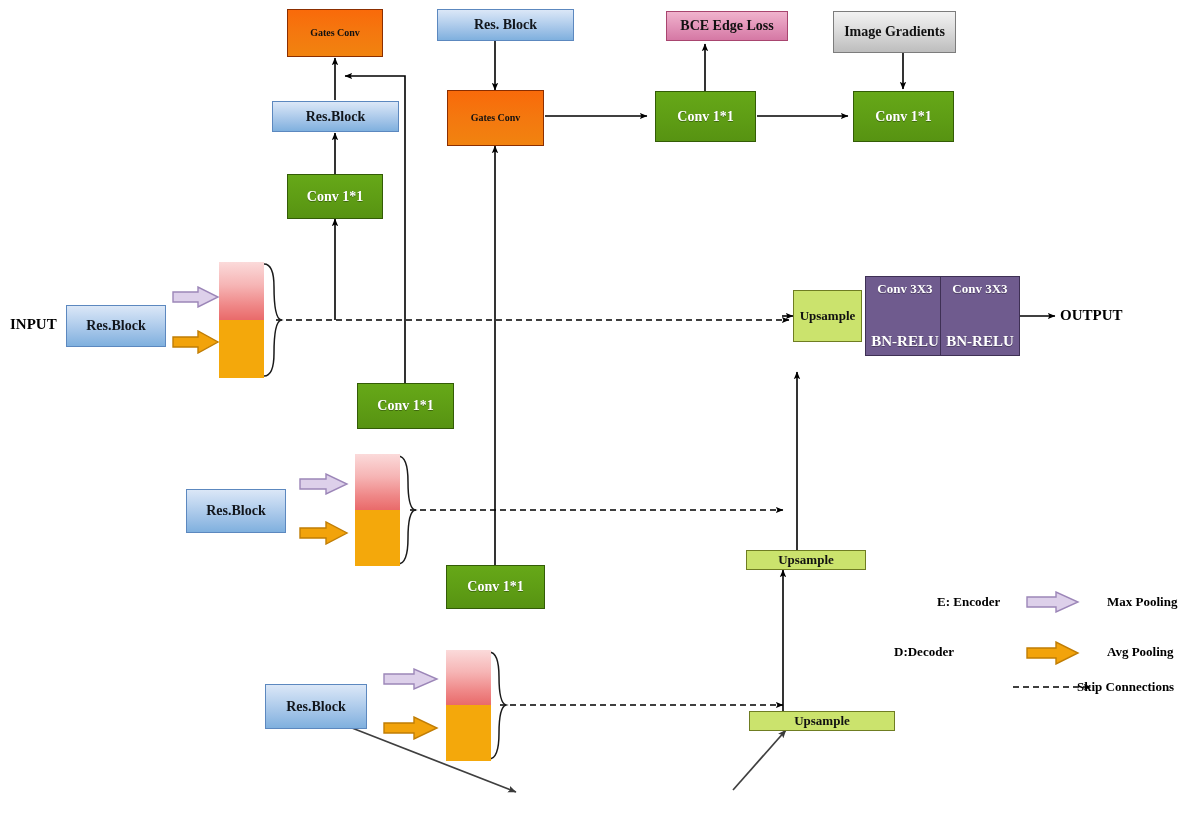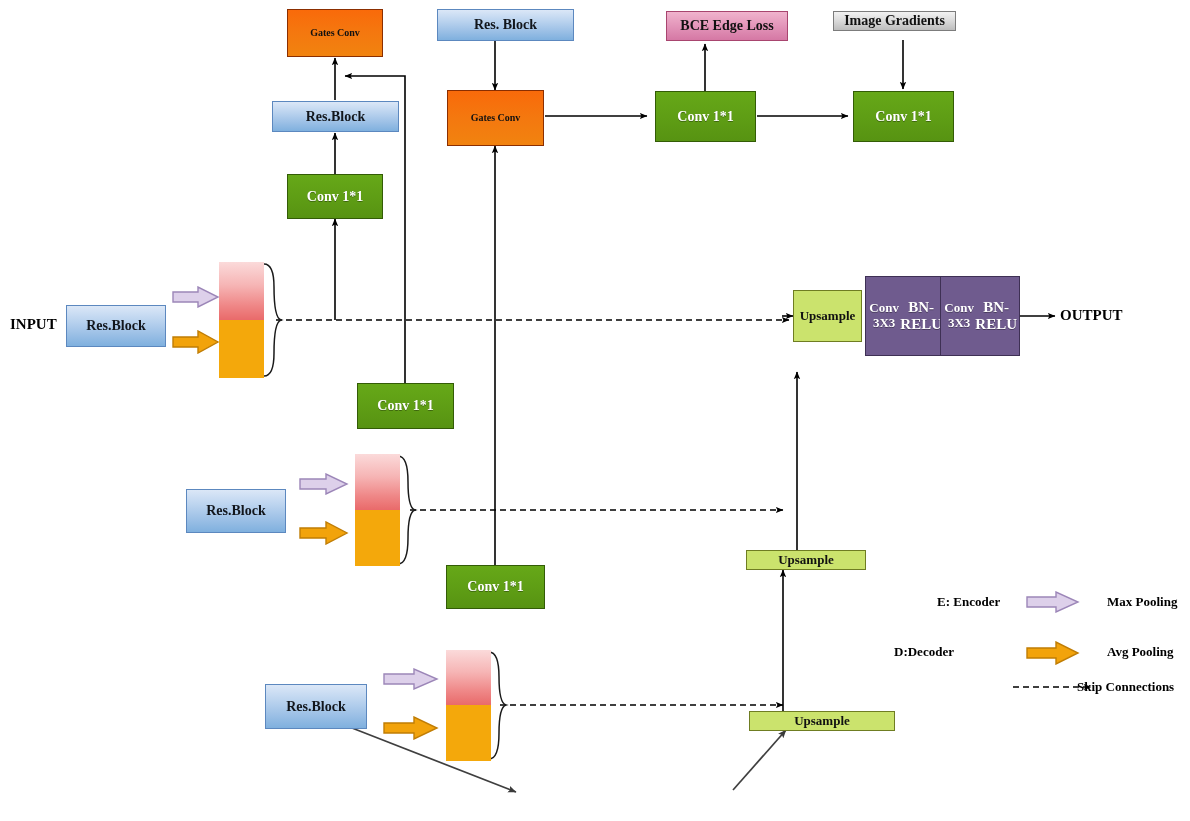--- a/index.html
+++ b/index.html
@@ -18,21 +18,21 @@
   .n-resblue{background:linear-gradient(180deg,#dbe7f7 0%,#bcd4ef 35%,#9cc0e6 70%,#7fb0de 100%);
              border:1px solid #5c88bf;color:#12161c;font-size:14px;}
   .n-green{background:linear-gradient(180deg,#66a818 0%,#5f9e15 50%,#579312 100%);
            border:1px solid #335c06;color:#ffffff;font-size:14px;
            text-shadow:0 1px 0 rgba(0,0,0,.35);}
   .n-pink{background:linear-gradient(180deg,#f0b3cd 0%,#e498bb 45%,#d578a4 100%);
           border:1px solid #a8456f;color:#111;font-size:14px;margin-left:32px;}
   .n-gray{background:linear-gradient(180deg,#f2f2f2 0%,#dcdcdc 45%,#bdbdbd 100%);
           border:1px solid #7c7c7c;color:#111;font-size:14px;}
   .n-purple{background:#6f5b8e;border:1px solid #3e3054;color:#fff;font-size:13px;
-            flex-direction:row;justify-content:space-between;padding:5px 2px 5px 2px;
+            flex-direction:column;justify-content:space-between;padding:5px 2px 5px 2px;
             text-shadow:0 1px 0 rgba(0,0,0,.35);}
   .n-lime{background:#cbe36d;border:1px solid #6f7d22;color:#111;font-size:13px;}
   .n-brown{background:#99472c;border:1px solid #5c2616;color:#fff;font-size:13px;
            text-shadow:0 1px 0 rgba(0,0,0,.4);}
 
   .n-purple .l1{font-size:13px;}
   .n-purple .l2{font-size:15px;}
 
   
   .bar{position:absolute;}
@@ -163,21 +163,21 @@
   </div>
 
   <div class="node n-orange" style="left:447px;top:90px;width:97px;height:56px;">
     <span>Gates Conv</span>
   </div>
 
   <div class="node n-pink" style="left:634px;top:11px;width:122px;height:30px;">
     <span>BCE Edge Loss</span>
   </div>
 
-  <div class="node n-gray" style="left:833px;top:11px;width:123px;height:20px;">
+  <div class="node n-gray" style="left:833px;top:11px;width:123px;height:42px;">
     <span>Image Gradients</span>
   </div>
 
   <div class="node n-green" style="left:655px;top:91px;width:101px;height:51px;">
     <span>Conv 1*1</span>
   </div>
 
   <div class="node n-green" style="left:853px;top:91px;width:101px;height:51px;">
     <span>Conv 1*1</span>
   </div>

